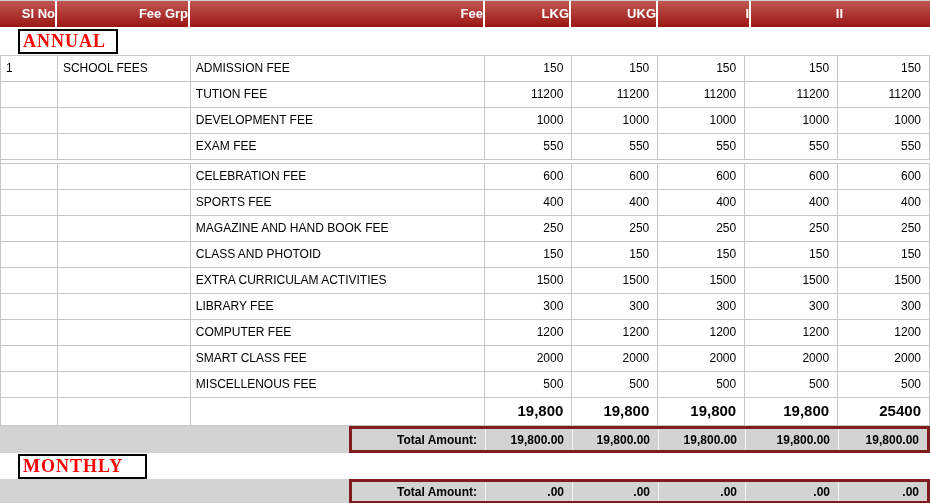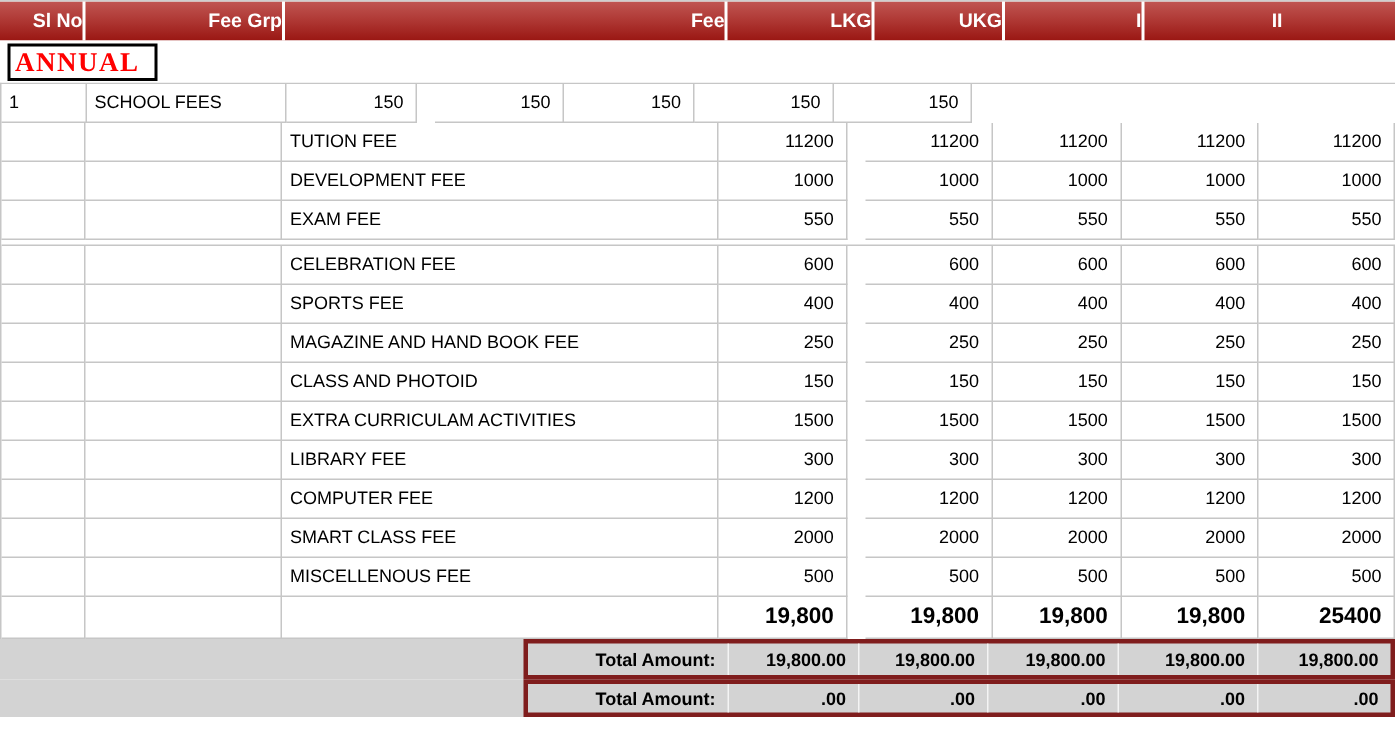--- a/index.html
+++ b/index.html
@@ -15,27 +15,27 @@
     border-top:1px solid #cfcfcf;
   }
   .hdr .hc{
     box-sizing:border-box;height:100%;line-height:25px;text-align:right;
     color:#fff;font-weight:bold;font-size:13px;border-right:2px solid #fff;
     overflow:hidden;white-space:nowrap;
   }
   .hdr .hc:last-child{border-right:none;}
   
   .c0{width:57px;} .c1{width:133px;} .c2{width:295px;}
-  .c3{width:87px;} .c4{width:86px;margin-left:12px;} .c5{width:87px;}
+  .c3{width:87px;} .c4{width:86px;} .c5{width:87px;}
   .c6{width:93px;} .c7{width:92px;}
   
   .band{height:28px;background:#fff;position:relative;}
   .band.monthly{height:26px;}
   .sec-box{
-    position:absolute;left:5px;top:2px;background:#fff;
+    position:absolute;left:18px;top:2px;background:#fff;
     border:2px solid #000;padding:0 10px 1px 3px;
     font-family:"Liberation Serif", serif;font-weight:bold;
     font-size:18px;color:#ff0000;letter-spacing:1px;line-height:20px;
   }
   .band.monthly .sec-box{padding-right:22px;top:1px;}
   
   .grid{border-top:1px solid #c6c6c6;border-left:1px solid #c6c6c6;box-sizing:border-box;}
   .tr{display:flex;height:26px;box-sizing:border-box;}
   .tr.sub{height:28px;}
   .td{
@@ -81,20 +81,21 @@
 
   <div class="band">
     <span class="sec-box">ANNUAL</span>
   </div>
 
   <div class="grid">
 
     <div class="tr">
       <div class="td txt c0">1</div>
       <div class="td txt c1">SCHOOL FEES</div>
+      <div class="td txt c2">ADMISSION FEE</div>
       <div class="td num c3">150</div>
       <div class="td num c4">150</div>
       <div class="td num c5">150</div>
       <div class="td num c6">150</div>
       <div class="td num c7">150</div>
     </div>
 
     <div class="tr">
       <div class="td txt c0"></div>
       <div class="td txt c1"></div>
@@ -246,20 +247,23 @@
     <div class="total-box">
       <div class="tc tl">Total Amount:</div>
       <div class="tc tv3">19,800.00</div>
       <div class="tc tv4">19,800.00</div>
       <div class="tc tv5">19,800.00</div>
       <div class="tc tv6">19,800.00</div>
       <div class="tc tv7">19,800.00</div>
     </div>
   </div>
 
+  <div class="band monthly">
+    <span class="sec-box">MONTHLY</span>
+  </div>
 
   <div class="total-row monthly">
     <div class="total-spacer"></div>
     <div class="total-box">
       <div class="tc tl">Total Amount:</div>
       <div class="tc tv3">.00</div>
       <div class="tc tv4">.00</div>
       <div class="tc tv5">.00</div>
       <div class="tc tv6">.00</div>
       <div class="tc tv7">.00</div>

